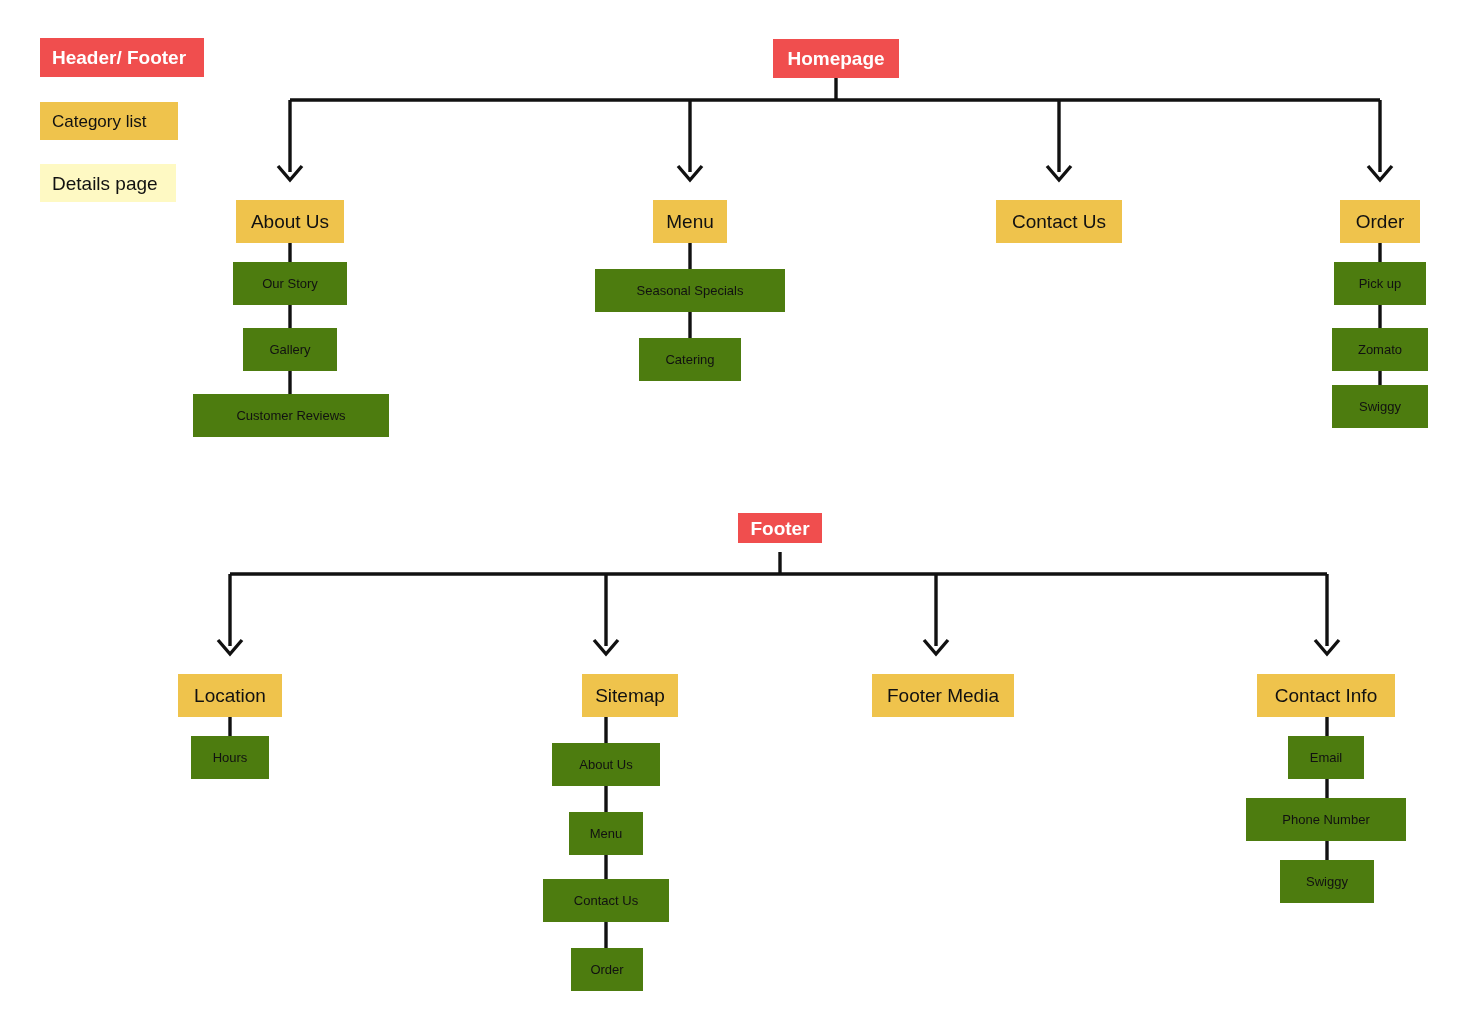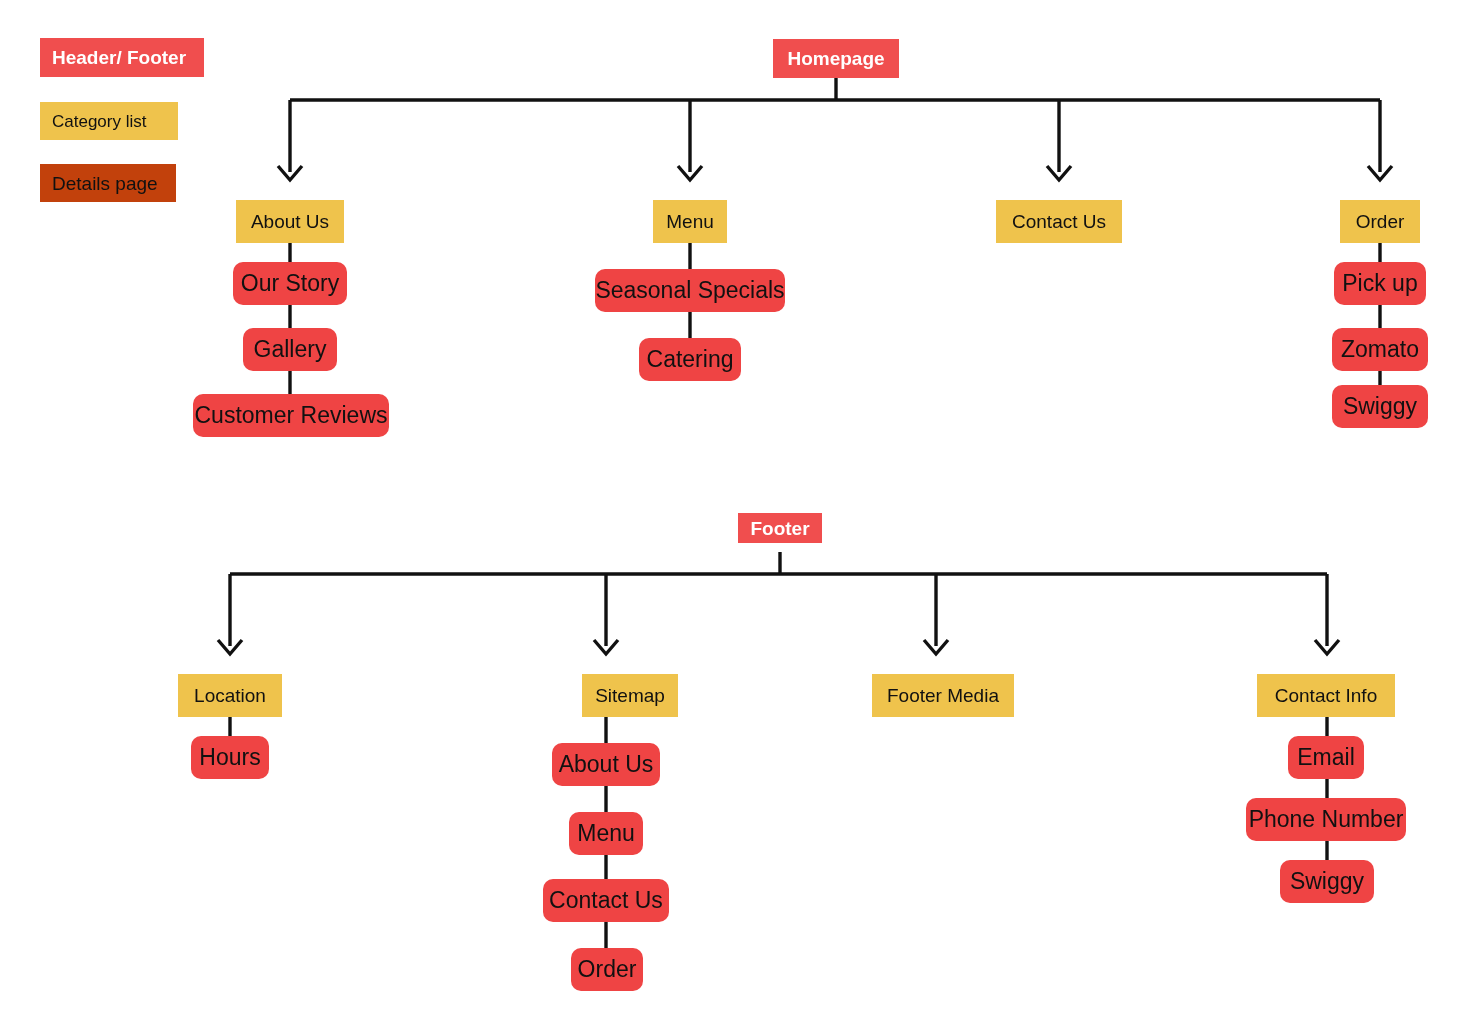--- a/index.html
+++ b/index.html
@@ -30,40 +30,39 @@
     color:#ffffff;
     font-weight:bold;
     font-size:19px;
   }
   .node.cat{
     background:#EFC34C;
     color:#111111;
     font-size:19px;
   }
   .node.det{
-    background:#ef4444;
+    background:#4d7c0f;
     color:#111111;
-    font-size:23px;
-    border-radius:10px;
+    font-size:13px;
   }
 
   
   .legend-item{
     position:absolute;
     box-sizing:border-box;
     display:flex;
     align-items:center;
     padding:0 12px;
     white-space:nowrap;
     line-height:1;
     z-index:3;
   }
   .legend-item.l-root{background:#F04E4E;color:#ffffff;font-weight:bold;font-size:19px;}
   .legend-item.l-cat{background:#EFC34C;color:#111111;font-size:17px;}
-  .legend-item.l-det{background:#c2410c;color:#111111;font-size:19px;}
+  .legend-item.l-det{background:#fef9c3;color:#111111;font-size:19px;}
 </style>
 </head>
 <body>
 
 <div id="canvas">
 
   <svg id="wires" viewBox="0 0 1482 1036" width="1482" height="1036">
     <defs>
       <marker id="arrow" viewBox="0 0 12 12" refX="6" refY="10" markerWidth="12" markerHeight="12" orient="auto-start-reverse">
         <path d="M1 2 L6 10 L11 2" fill="none" stroke="#111111" stroke-width="1.8" stroke-linecap="square" stroke-linejoin="miter" transform="rotate(180 6 6)"></path>

